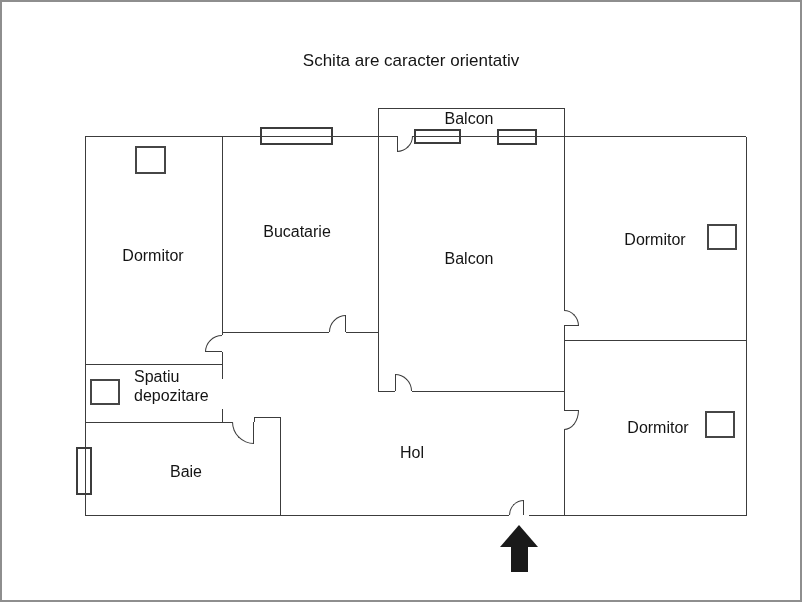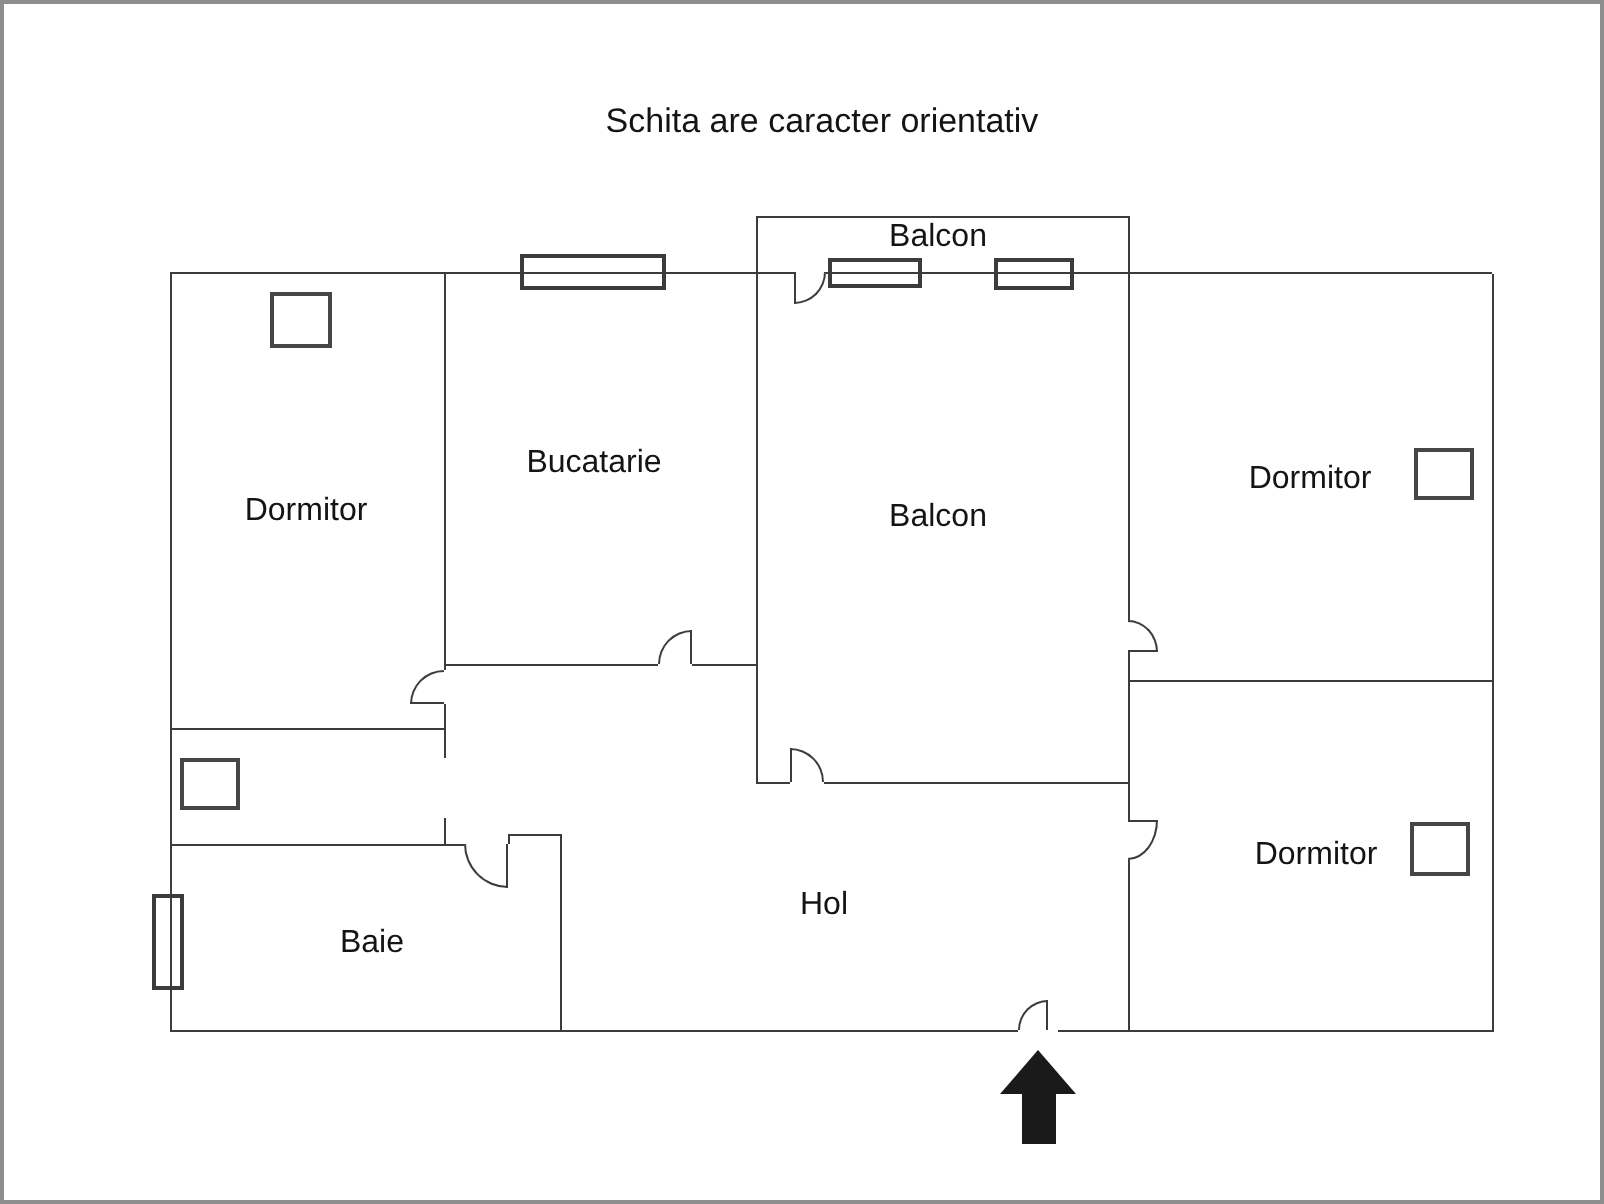--- a/index.html
+++ b/index.html
@@ -89,19 +89,20 @@
   <div class="sq" style="left:88px;top:377px;width:30px;height:26px;"></div>
   <div class="sq" style="left:705px;top:222px;width:30px;height:26px;"></div>
   <div class="sq" style="left:703px;top:409px;width:30px;height:27px;"></div>
 
   <div class="lbl" style="left:151px;top:254px;">Dormitor</div>
   <div class="lbl" style="left:295px;top:230px;">Bucatarie</div>
   <div class="lbl" style="left:467px;top:117px;text-align:center;">Balcon</div>
   <div class="lbl" style="left:467px;top:257px;">Balcon</div>
   <div class="lbl" style="left:653px;top:238px;">Dormitor</div>
   <div class="lbl" style="left:656px;top:426px;">Dormitor</div>
+  <div class="lbl-block" style="left:132px;top:366px;">Spatiu depozitare</div>
   <div class="lbl" style="left:184px;top:470px;">Baie</div>
   <div class="lbl" style="left:410px;top:451px;">Hol</div>
 
   <div class="arrow-head" style="left:498px;top:523px;"></div>
   <div class="arrow-stem" style="left:509px;top:545px;width:17px;height:25px;"></div>
 
 </div>
 
 </body></html>

